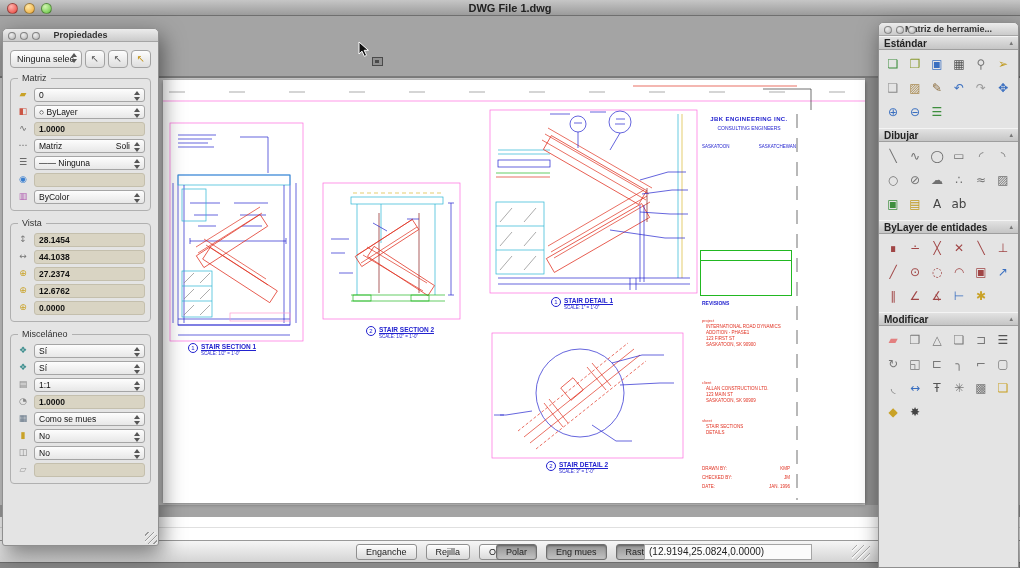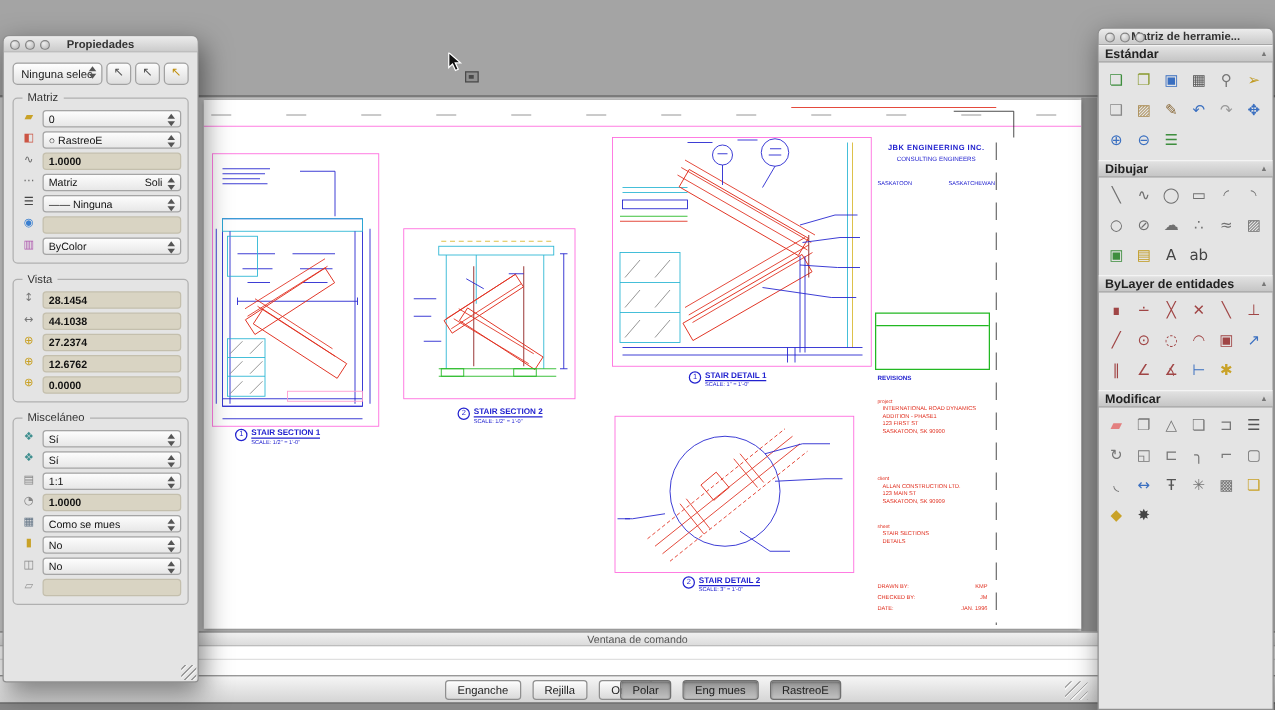--- a/index.html
+++ b/index.html
@@ -112,20 +112,28 @@
   
   .cursor{position:absolute;left:358px;top:42px;z-index:30;}
   .cursor-badge{position:absolute;left:372px;top:57px;width:11px;height:9px;background:#909090;border:1px solid #4a4a4a;z-index:30;}
   .cursor-badge:after{content:"";position:absolute;left:2px;top:2px;width:4px;height:3px;background:#4a4a4a;}
 </style>
 </head>
 <body>
 
 <div class="window">
 
+  <div class="titlebar">
+    <div class="lights">
+      <span class="light red"></span>
+      <span class="light yellow"></span>
+      <span class="light green"></span>
+    </div>
+    <div class="title">DWG File 1.dwg</div>
+  </div>
 
   <div class="toolbar-strip"></div>
 
   <div class="canvas">
     <div class="right-shade"></div>
     <div class="paper">
       <svg id="draw" width="702" height="425" viewBox="0 0 702 425">
         <defs>
           <pattern id="rh" width="5" height="5" patternUnits="userSpaceOnUse" patternTransform="rotate(45)">
             <line class="sR" x1="0" y1="0" x2="0" y2="5" stroke-width="1.3"></line>
@@ -302,38 +310,38 @@
             </div>
           <div class="mrow">
               <span>DATE:</span>
               <span>JAN. 1996</span>
             </div>
         </div>
       </div>
     </div>
   </div>
 
-  <div class="cmdbar">Ventana de comando</div>
   <div class="cmdlines">
       <div class="cmdline1"></div>
     </div>
 
   <div class="statusbar">
     <div class="sb-group" style="left:356px;">
 
     <div class="sb-btn"><span>Enganche</span></div>
         <div class="sb-btn"><span>Rejilla</span></div>
         <div class="sb-btn"><span>Ortog</span></div>
       </div>
     <div class="sb-group" style="left:496px;">
 
     <div class="sb-btn active"><span>Polar</span></div>
         <div class="sb-btn active"><span>Eng mues</span></div>
         <div class="sb-btn active"><span>RastreoE</span></div>
       </div>
+    <div class="coords">(12.9194,25.0824,0.0000)</div>
     <div class="grip"></div>
   </div>
   <div class="bottomstrip"></div>
 
   <div class="palette props-panel">
     <div class="pal-title">
       <div class="lights">
         <span class="light gray"></span>
         <span class="light gray"></span>
         <span class="light gray"></span>
@@ -368,21 +376,21 @@
                 <span class="prop-extra"></span>
                 <span class="stepper">
                   <i class="up"></i>
                   <i class="dn"></i>
                 </span>
               </div>
             </div>
             <div class="prop-row">
               <span class="prop-icon" style="color: rgb(204, 85, 68);">◧</span>
               <div class="prop-control select">
-                <span class="prop-value">○ RastreoE</span>
+                <span class="prop-value">○ ByLayer</span>
                 <span class="prop-extra"></span>
                 <span class="stepper">
                   <i class="up"></i>
                   <i class="dn"></i>
                 </span>
               </div>
             </div>
             <div class="prop-row">
               <span class="prop-icon" style="color: rgb(102, 102, 102);">∿</span>
               <div class="prop-control input">

